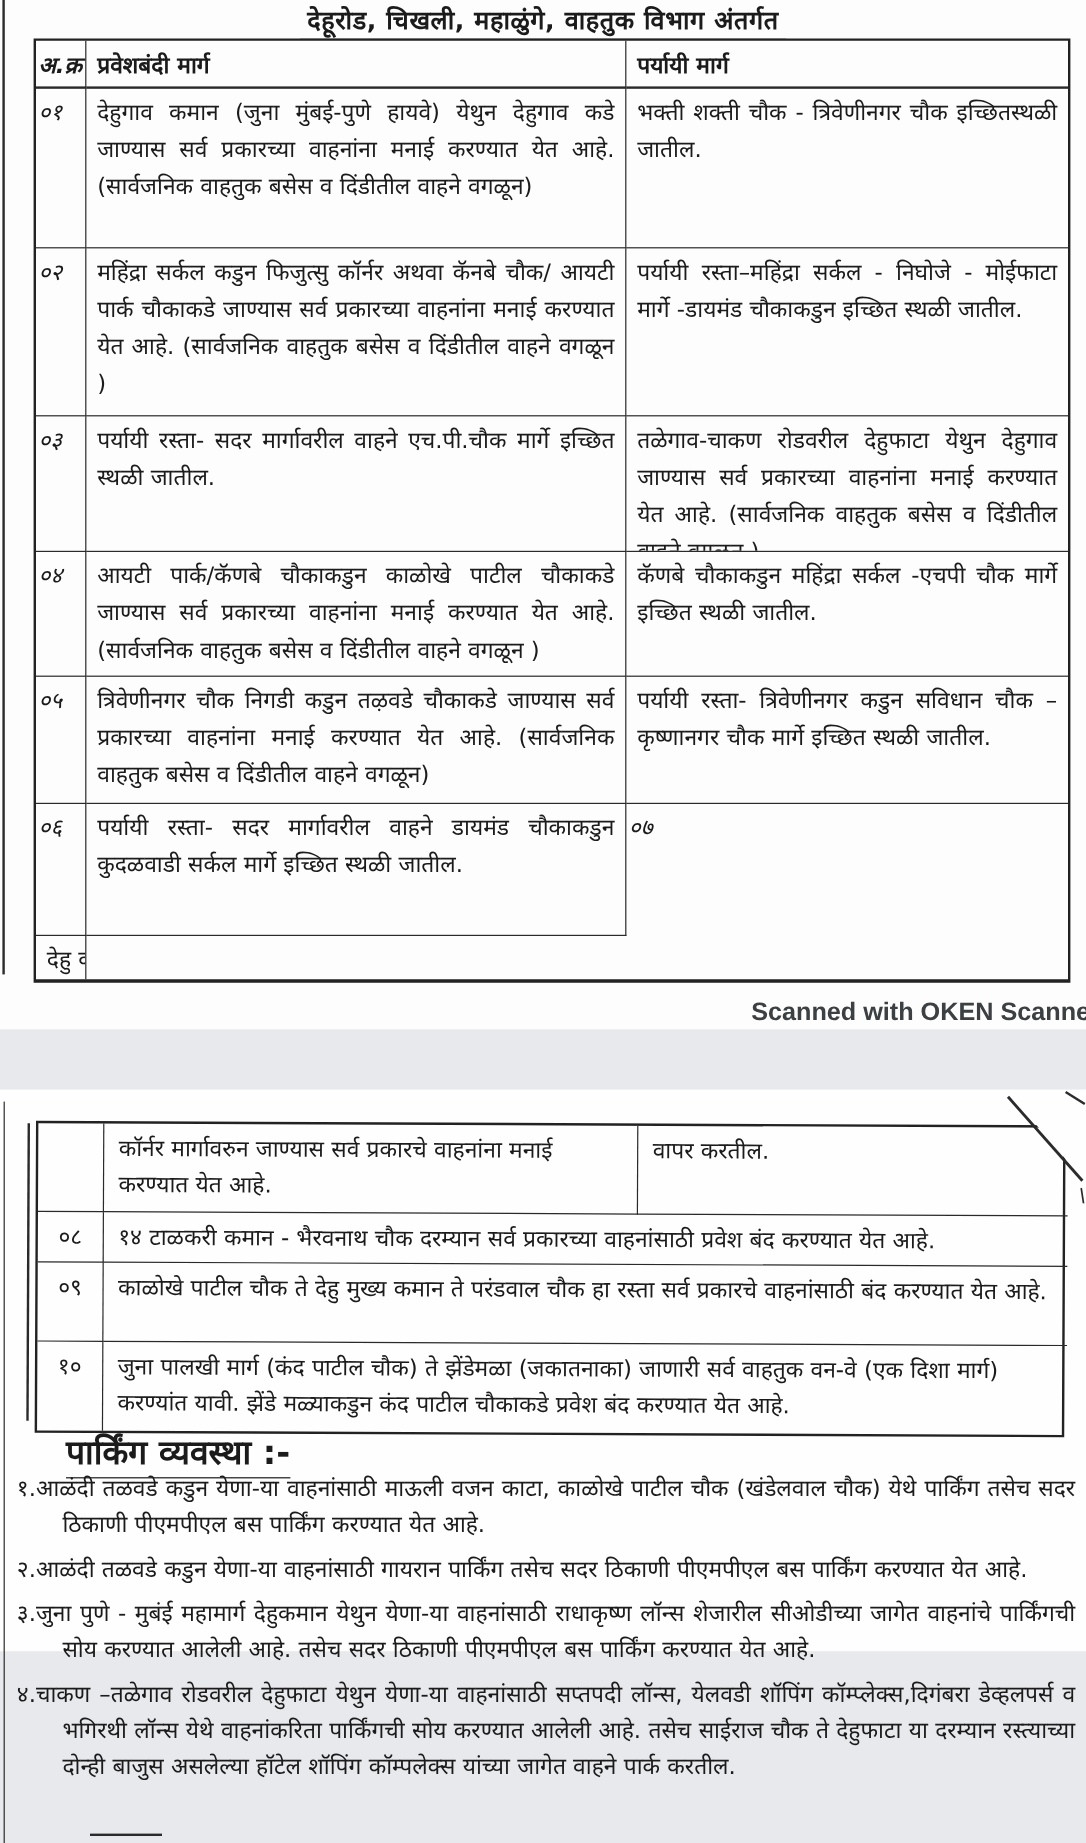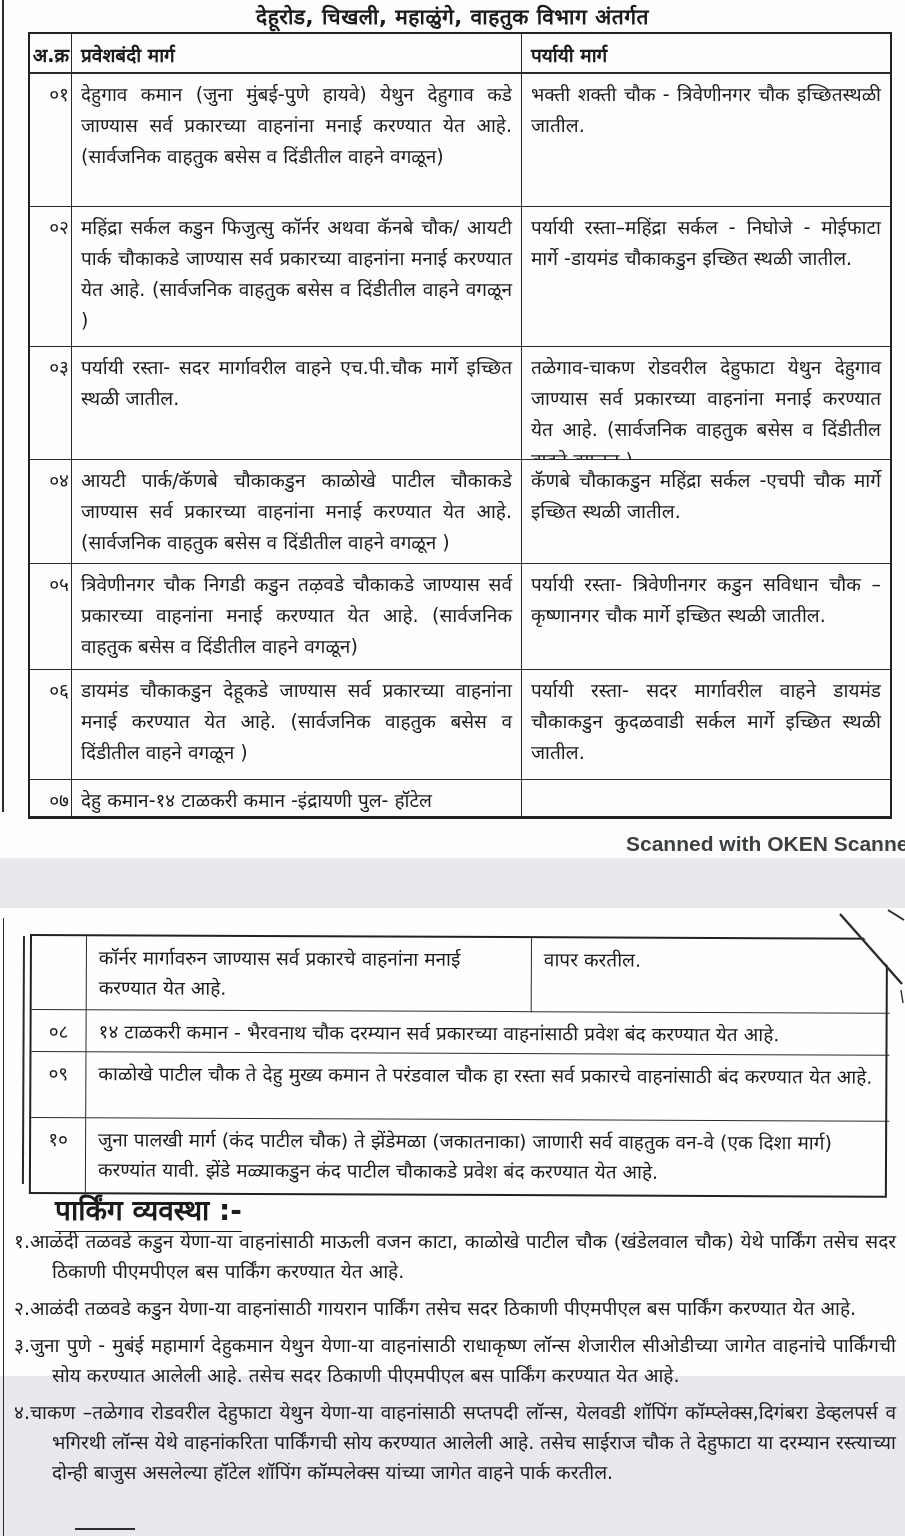--- a/index.html
+++ b/index.html
@@ -26,21 +26,21 @@
     background:#fdfdfd;
   }
   .t1 > div{
     border-right:1.6px solid #2a2a2a;border-bottom:1.6px solid #2a2a2a;
     padding:5px 9px 3px 9px;font-size:19px;line-height:31px;
     overflow:hidden;box-sizing:border-box;
   }
   .t1 > div:nth-child(3n){border-right:none;}
   .t1 > div.lastrow{border-bottom:none;}
   .t1 .hdr{font-weight:bold;border-bottom-width:2.4px;padding-top:6px;}
-  .t1 .sr{text-align:right;padding-left:2px;padding-right:2px;}
+  .t1 .sr{text-align:left;padding-left:2px;padding-right:2px;font-style:italic;}
   .t1 .jt{text-align:justify;}
   
   .scan-row{position:absolute;top:822px;left:616px;width:289px;height:44px;overflow:hidden;white-space:nowrap;display:flex;align-items:center;gap:10px;font-weight:bold;}
   .scan-row .txt{font-family:"Liberation Sans",sans-serif;font-size:21px;color:#3c4043;}
   
   .gap{position:absolute;top:858px;left:0;width:905px;height:50px;background:#e8e9ed;}
   
   .page2{position:absolute;top:908px;left:0;width:905px;height:468px;background:#fefefe;}
   .t2wrap{position:absolute;top:26px;left:30px;width:858px;transform:rotate(0.25deg);transform-origin:0 0;}
   .t2{
@@ -98,21 +98,20 @@
 
     <div class="sr">०४</div>
     <div class="jt">आयटी पार्क/कॅणबे चौकाकडुन काळोखे पाटील चौकाकडे जाण्यास सर्व प्रकारच्या वाहनांना मनाई करण्यात येत आहे. (सार्वजनिक वाहतुक बसेस व दिंडीतील वाहने वगळून )</div>
     <div class="jt">कॅणबे चौकाकडुन महिंद्रा सर्कल -एचपी चौक मार्गे इच्छित स्थळी जातील.</div>
 
     <div class="sr">०५</div>
     <div class="jt">त्रिवेणीनगर चौक निगडी कडुन तऴवडे चौकाकडे जाण्यास सर्व प्रकारच्या वाहनांना मनाई करण्यात येत आहे. (सार्वजनिक वाहतुक बसेस व दिंडीतील वाहने वगळून)</div>
     <div class="jt">पर्यायी रस्ता- त्रिवेणीनगर कडुन सविधान चौक – कृष्णानगर चौक  मार्गे इच्छित स्थळी जातील.</div>
 
     <div class="sr">०६</div>
-    <div class="jt">डायमंड चौकाकडुन देहूकडे जाण्यास सर्व प्रकारच्या वाहनांना मनाई करण्यात येत आहे. (सार्वजनिक वाहतुक बसेस व दिंडीतील वाहने वगळून )</div>
     <div class="jt">पर्यायी रस्ता- सदर मार्गावरील वाहने डायमंड चौकाकडुन कुदळवाडी सर्कल मार्गे इच्छित स्थळी जातील.</div>
 
     <div class="sr lastrow">०७</div>
     <div class="lastrow" style="white-space:nowrap;">देहु कमान-१४ टाळकरी कमान -इंद्रायणी पुल- हॉटेल</div>
   </div>
 
   <div class="scan-row">
     <svg width="36" height="36" viewBox="0 0 36 36">
       <circle cx="15" cy="18" r="10" fill="none" stroke="#0b9d52" stroke-width="6"></circle>
       <circle cx="28" cy="11" r="1.6" fill="#0b9d52"></circle>

